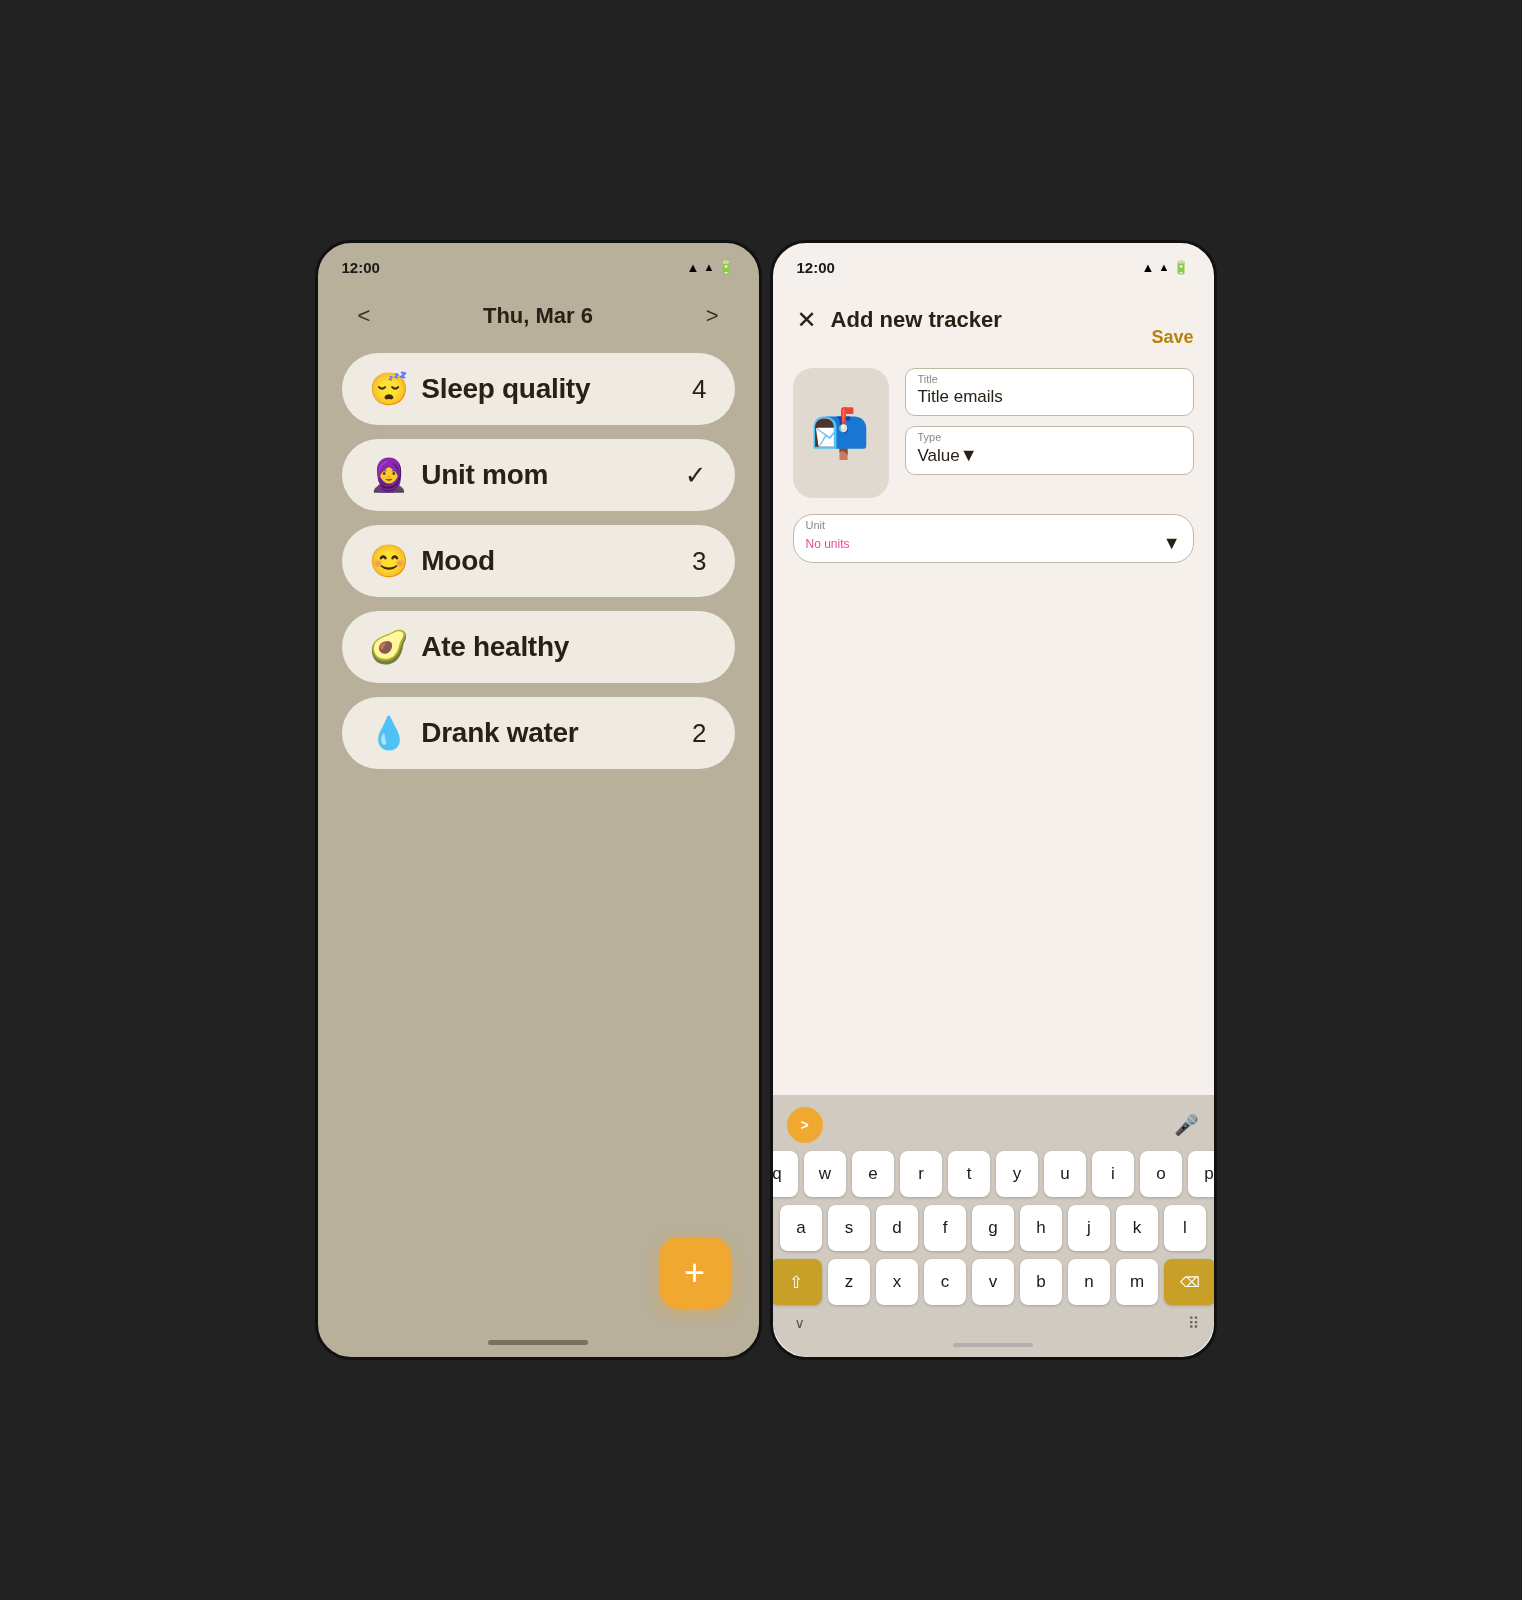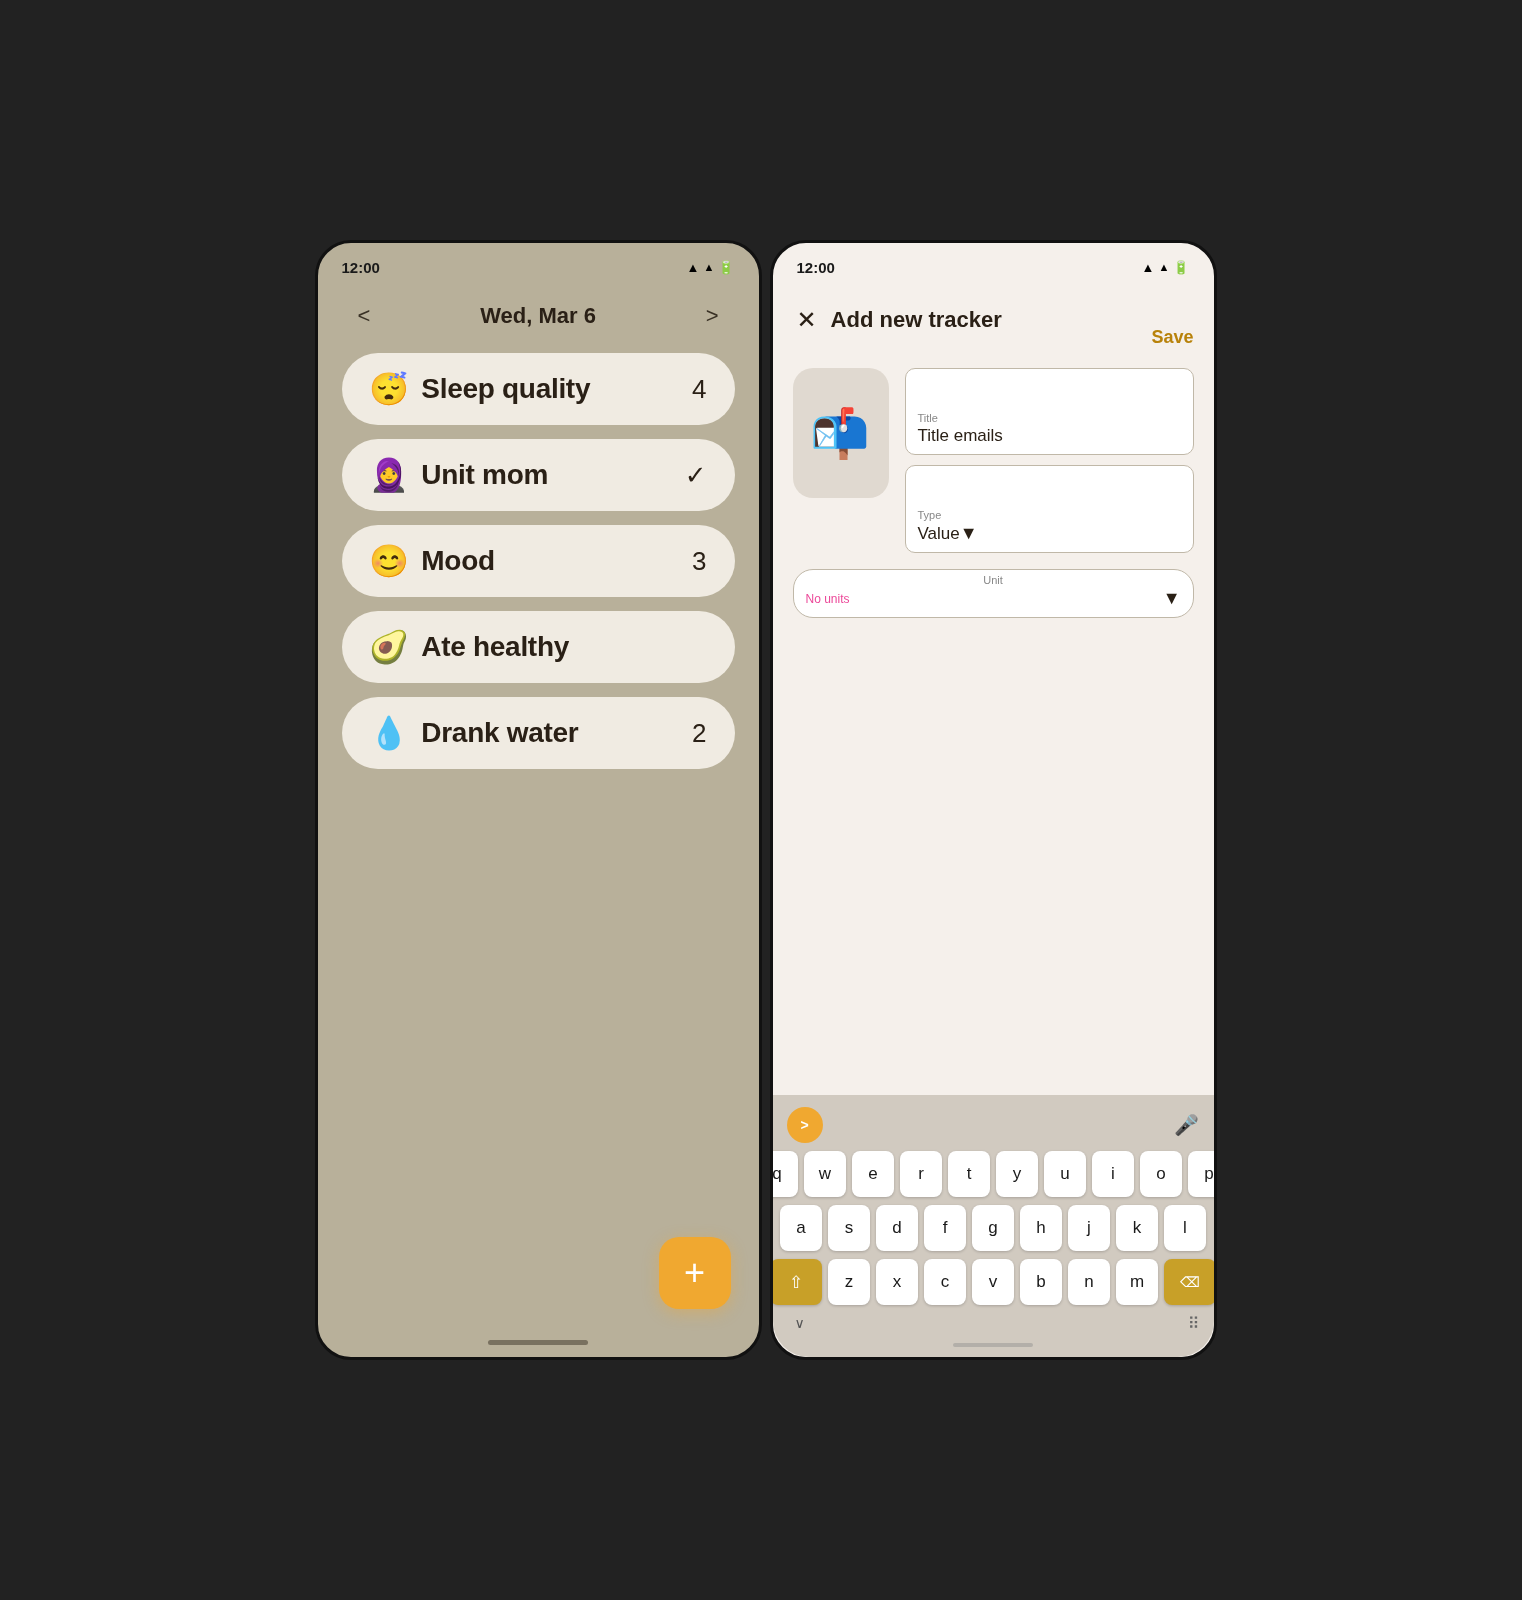--- a/index.html
+++ b/index.html
@@ -204,21 +204,20 @@
       position: relative;
       border: 1.5px solid #c0b8a8;
       border-radius: 10px;
       padding: 4px 12px 8px;
       background: #fff;
     }
     .form-field-label {
       font-size: 11px;
       color: #888;
       margin-bottom: 2px;
-      margin-top: 39px;
     }
     .form-field-value {
       font-size: 17px;
       color: #2a2016;
       font-weight: 400;
     }
     .form-field-select {
       display: flex;
       justify-content: flex-start;
       align-items: center;
@@ -227,21 +226,20 @@
       font-size: 18px;
       color: #2a2016;
     }
 
     .unit-field {
       border: 1.5px solid #c0b8a8;
       border-radius: 20px;
       padding: 4px 12px 8px;
       background: #fff;
       margin-bottom: 16px;
-      text-align: center;
     }
     .unit-field-label {
       font-size: 11px;
       color: #888;
       margin-bottom: 2px;
     }
     .unit-field-value {
       display: flex;
       justify-content: space-between;
       align-items: center;
@@ -383,21 +381,21 @@
       <div class="status-icons">
         <span>▲</span>
         <span style="font-size:11px">▲</span>
         <span style="font-size:13px">🔋</span>
       </div>
     </div>
 
     <div class="left-content">
       <div class="date-nav">
         <span class="date-nav-btn">&lt;</span>
-        <span class="date-label">Wed, Mar 6</span>
+        <span class="date-label">Thu, Mar 6</span>
         <span class="date-nav-btn">&gt;</span>
       </div>
 
       <div class="tracker-list">
         <div class="tracker-item">
           <div class="tracker-item-left">
             <span class="tracker-emoji">😴</span>
             <span class="tracker-name">Sleep quality</span>
           </div>
           <span class="tracker-value">4</span>

